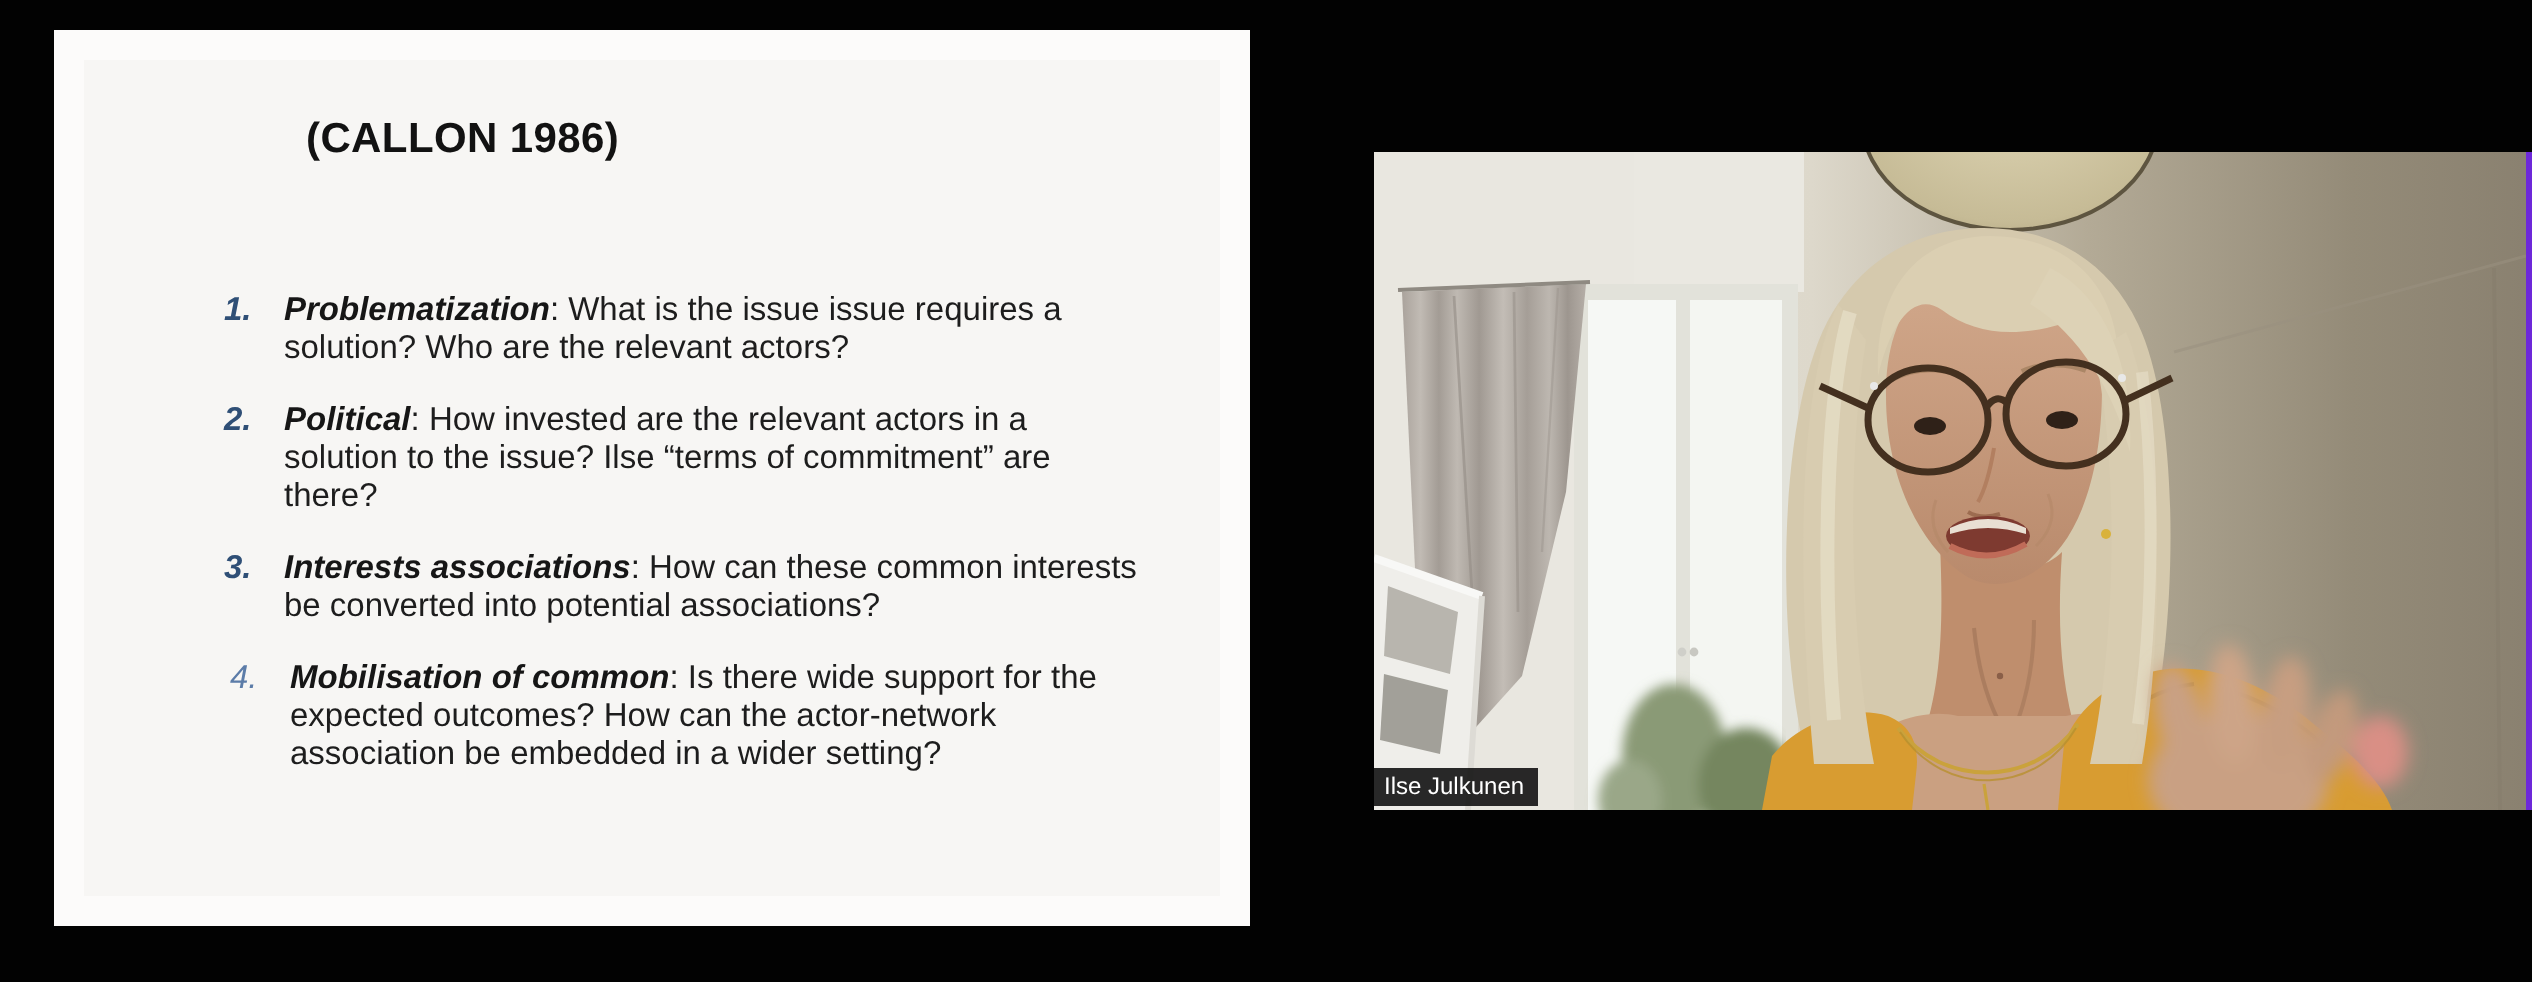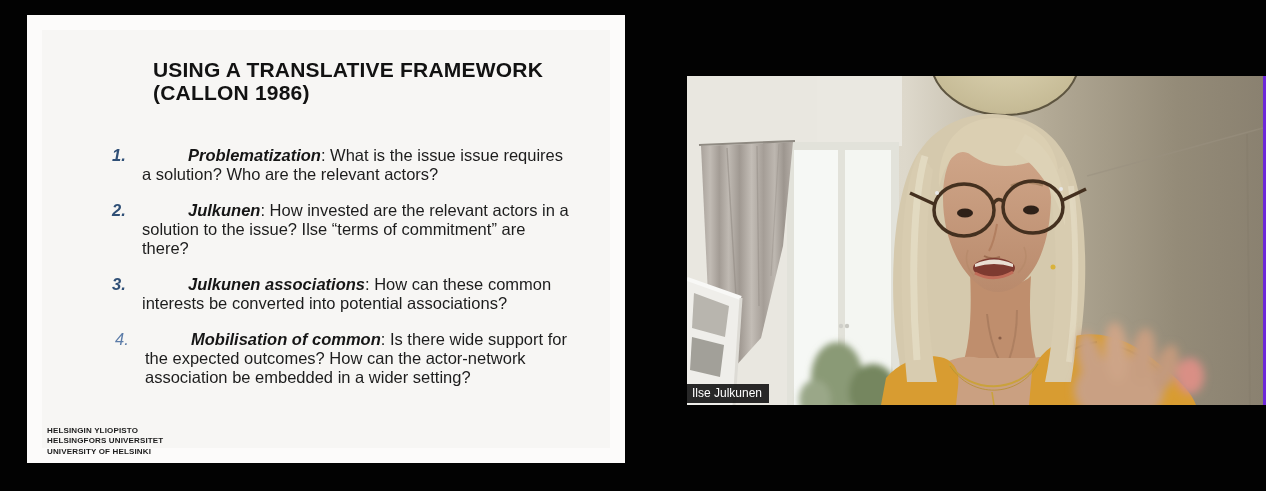--- a/index.html
+++ b/index.html
@@ -8,69 +8,63 @@
 
   
   .slide{position:absolute;left:27px;top:15px;width:598px;height:448px;background:#fcfbfa;}
   .slide-paper{position:absolute;inset:15px;background:#f7f6f4;}
   .slide-title{position:absolute;left:126px;top:43px;width:440px;
                font-size:21px;line-height:23px;font-weight:bold;color:#121212;letter-spacing:.2px;}
   .slide-list{position:absolute;left:85px;top:131px;width:462px;}
   .slide-item{display:flex;margin-bottom:17px;font-size:16.5px;line-height:19px;color:#1d1d1d;}
   .item-num{flex:0 0 30px;font-weight:bold;font-style:italic;color:#2f4f76;}
   .slide-item.num-light .item-num{font-weight:normal;color:#5c7ca8;padding-left:3px;}
-  .item-lead{font-weight:bold;font-style:italic;color:#161616;margin-left:46px;}
+  .item-lead{font-weight:bold;font-style:italic;color:#161616;}
   .item-body{width:432px;}
   .slide-logo{position:absolute;left:20px;top:411px;font-size:8px;font-weight:bold;
               line-height:10.4px;color:#1c1c1c;letter-spacing:.15px;}
 
   
   .video-tile{position:absolute;left:687px;top:76px;width:618px;height:329px;
               background:#6d28d9;overflow:hidden;}
   .video-tile svg{position:absolute;left:0;top:0;display:block;}
   .name-tag{position:absolute;left:0;bottom:2px;background:rgba(12,12,12,.88);color:#fff;
             font-size:12px;line-height:14px;padding:2px 7px 3px 5px;white-space:nowrap;}
 </style>
 </head>
 <body>
 
 <div class="canvas">
 
   <div class="slide">
     <div class="slide-paper"></div>
 
     <div class="slide-title">
-      <div>USING A TRANSLATIVE FRAMEWORK</div>
       <div>(CALLON 1986)</div>
     </div>
 
     <div class="slide-list">
       <div class="slide-item">
         <span class="item-num">1.</span>
         <span class="item-body"><span class="item-lead">Problematization</span><span>: What is the issue issue requires a solution? Who are the relevant actors?</span></span>
       </div>
       <div class="slide-item">
         <span class="item-num">2.</span>
-        <span class="item-body"><span class="item-lead">Julkunen</span><span>: How invested are the relevant actors in a solution to the issue? Ilse “terms of commitment” are there?</span></span>
+        <span class="item-body"><span class="item-lead">Political</span><span>: How invested are the relevant actors in a solution to the issue? Ilse “terms of commitment” are there?</span></span>
       </div>
       <div class="slide-item">
         <span class="item-num">3.</span>
-        <span class="item-body"><span class="item-lead">Julkunen associations</span><span>: How can these common interests be converted into potential associations?</span></span>
+        <span class="item-body"><span class="item-lead">Interests associations</span><span>: How can these common interests be converted into potential associations?</span></span>
       </div>
       <div class="slide-item num-light">
         <span class="item-num">4.</span>
         <span class="item-body"><span class="item-lead">Mobilisation of common</span><span>: Is there wide support for the expected outcomes? How can the actor-network association be embedded in a wider setting?</span></span>
       </div>
     </div>
 
-    <div class="slide-logo">
-      <div>HELSINGIN YLIOPISTO</div>
-      <div>HELSINGFORS UNIVERSITET</div>
-      <div>UNIVERSITY OF HELSINKI</div>
-    </div>
   </div>
 
   <div class="video-tile">
     <svg width="576" height="329" viewBox="0 0 576 329">
       <defs>
         <linearGradient id="wallg" x1="0" y1="0" x2="1" y2="0">
           <stop offset="0" stop-color="#e9e6df"></stop>
           <stop offset="0.38" stop-color="#ddd8cb"></stop>
           <stop offset="0.62" stop-color="#b3aa96"></stop>
           <stop offset="0.85" stop-color="#948b78"></stop>

